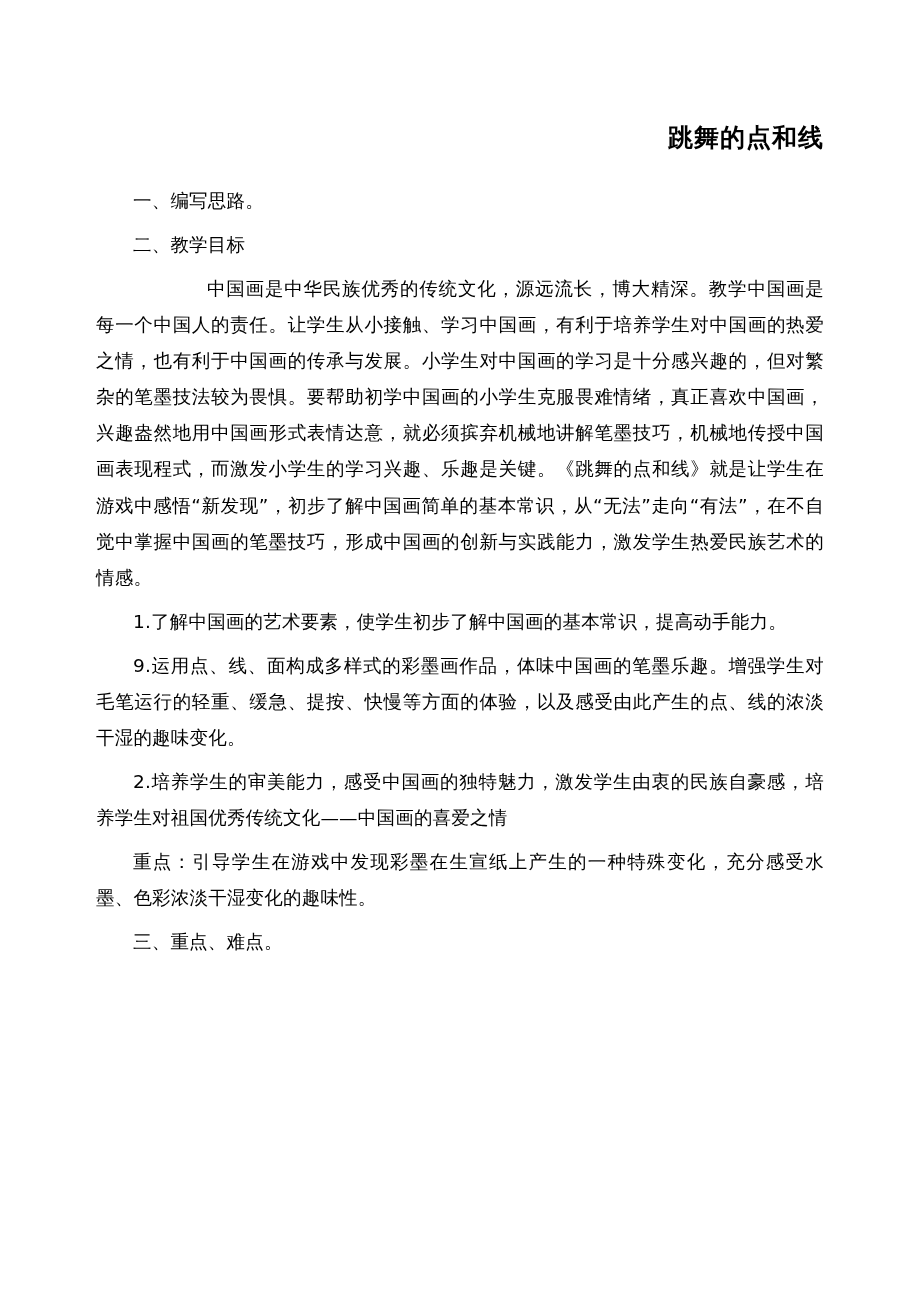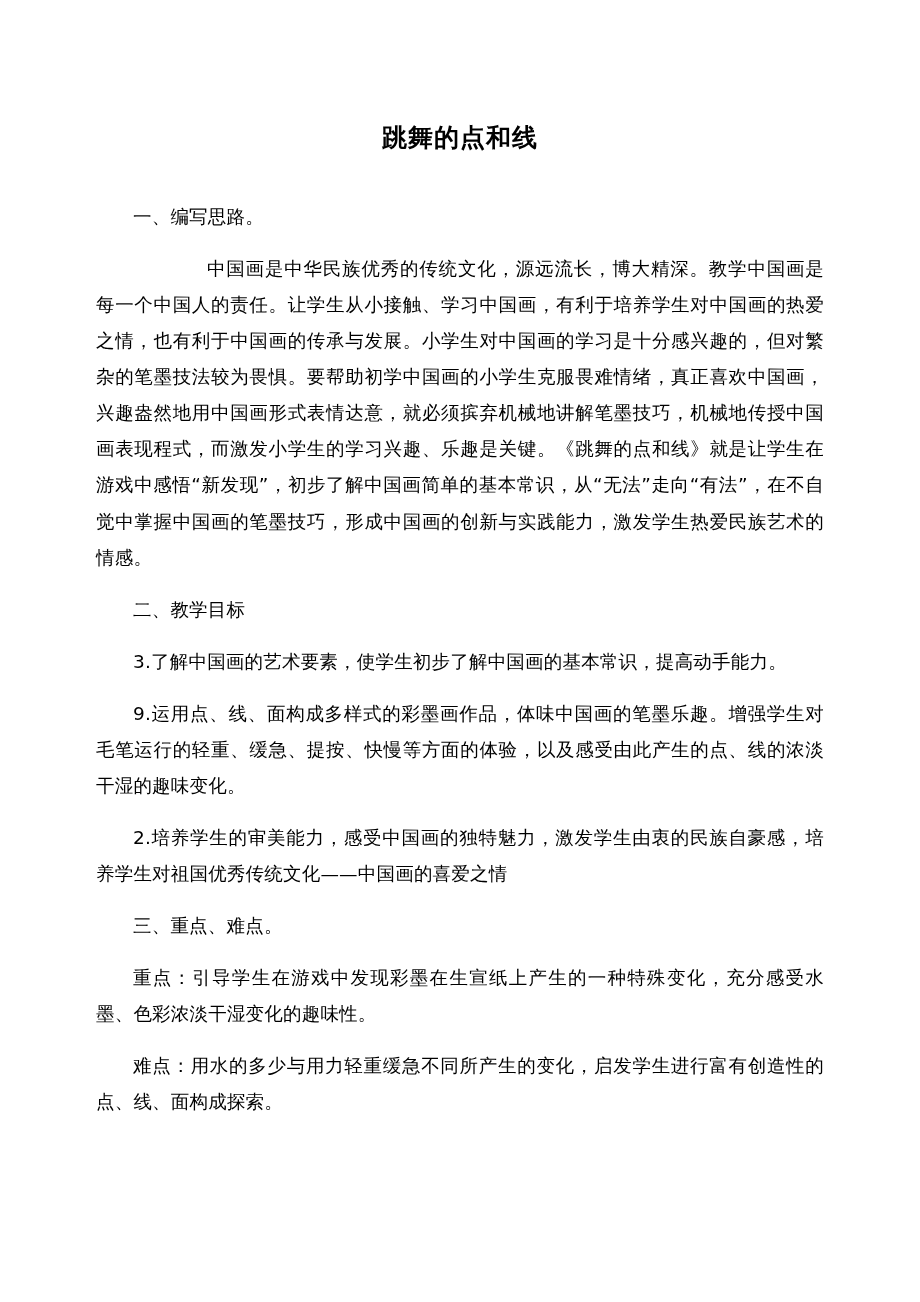--- a/index.html
+++ b/index.html
@@ -15,60 +15,59 @@
     overflow: hidden;
   }
   .page {
     width: 920px;
     height: 1302px;
     box-sizing: border-box;
     padding: 96px 96px 60px 96px;
     position: relative;
   }
   .doc-title {
-    text-align: center;
+    text-align: right;
     font-size: 25px;
     font-weight: bold;
     letter-spacing: 1px;
-    margin: 24px 0 44px 0;
+    margin: 24px 0 28px 0;
     line-height: 1.4;
   }
   .para {
     font-size: 18.5px;
     line-height: 1.95;
     text-align: justify;
     text-justify: inter-ideograph;
-    margin: 16px 0 1px 0;
+    margin: 8px 0 1px 0;
     letter-spacing: 0.2px;
   }
   .indent-1 {
     text-indent: 37px;
   }
   .indent-deep {
     text-indent: 111px;
   }
 </style>
 </head>
 <body>
 
 <div class="page">
 
   <h1 class="doc-title">跳舞的点和线</h1>
 
   <p class="para indent-1">一、编写思路。</p>
 
+  <p class="para indent-1">二、教学目标</p>
+
   <p class="para indent-deep">中国画是中华民族优秀的传统文化，源远流长，博大精深。教学中国画是每一个中国人的责任。让学生从小接触、学习中国画，有利于培养学生对中国画的热爱之情，也有利于中国画的传承与发展。小学生对中国画的学习是十分感兴趣的，但对繁杂的笔墨技法较为畏惧。要帮助初学中国画的小学生克服畏难情绪，真正喜欢中国画，兴趣盎然地用中国画形式表情达意，就必须摈弃机械地讲解笔墨技巧，机械地传授中国画表现程式，而激发小学生的学习兴趣、乐趣是关键。《跳舞的点和线》就是让学生在游戏中感悟“新发现”，初步了解中国画简单的基本常识，从“无法”走向“有法”，在不自觉中掌握中国画的笔墨技巧，形成中国画的创新与实践能力，激发学生热爱民族艺术的情感。</p>
 
-  <p class="para indent-1">二、教学目标</p>
-
-  <p class="para indent-1">3.了解中国画的艺术要素，使学生初步了解中国画的基本常识，提高动手能力。</p>
+  <p class="para indent-1">1.了解中国画的艺术要素，使学生初步了解中国画的基本常识，提高动手能力。</p>
 
   <p class="para indent-1">9.运用点、线、面构成多样式的彩墨画作品，体味中国画的笔墨乐趣。增强学生对毛笔运行的轻重、缓急、提按、快慢等方面的体验，以及感受由此产生的点、线的浓淡干湿的趣味变化。</p>
 
   <p class="para indent-1">2.培养学生的审美能力，感受中国画的独特魅力，激发学生由衷的民族自豪感，培养学生对祖国优秀传统文化——中国画的喜爱之情</p>
 
+  <p class="para indent-1">重点：引导学生在游戏中发现彩墨在生宣纸上产生的一种特殊变化，充分感受水墨、色彩浓淡干湿变化的趣味性。</p>
+
   <p class="para indent-1">三、重点、难点。</p>
 
-  <p class="para indent-1">重点：引导学生在游戏中发现彩墨在生宣纸上产生的一种特殊变化，充分感受水墨、色彩浓淡干湿变化的趣味性。</p>
-
-  <p class="para indent-1">难点：用水的多少与用力轻重缓急不同所产生的变化，启发学生进行富有创造性的点、线、面构成探索。</p>
 
 </div>
 
 </body></html>

